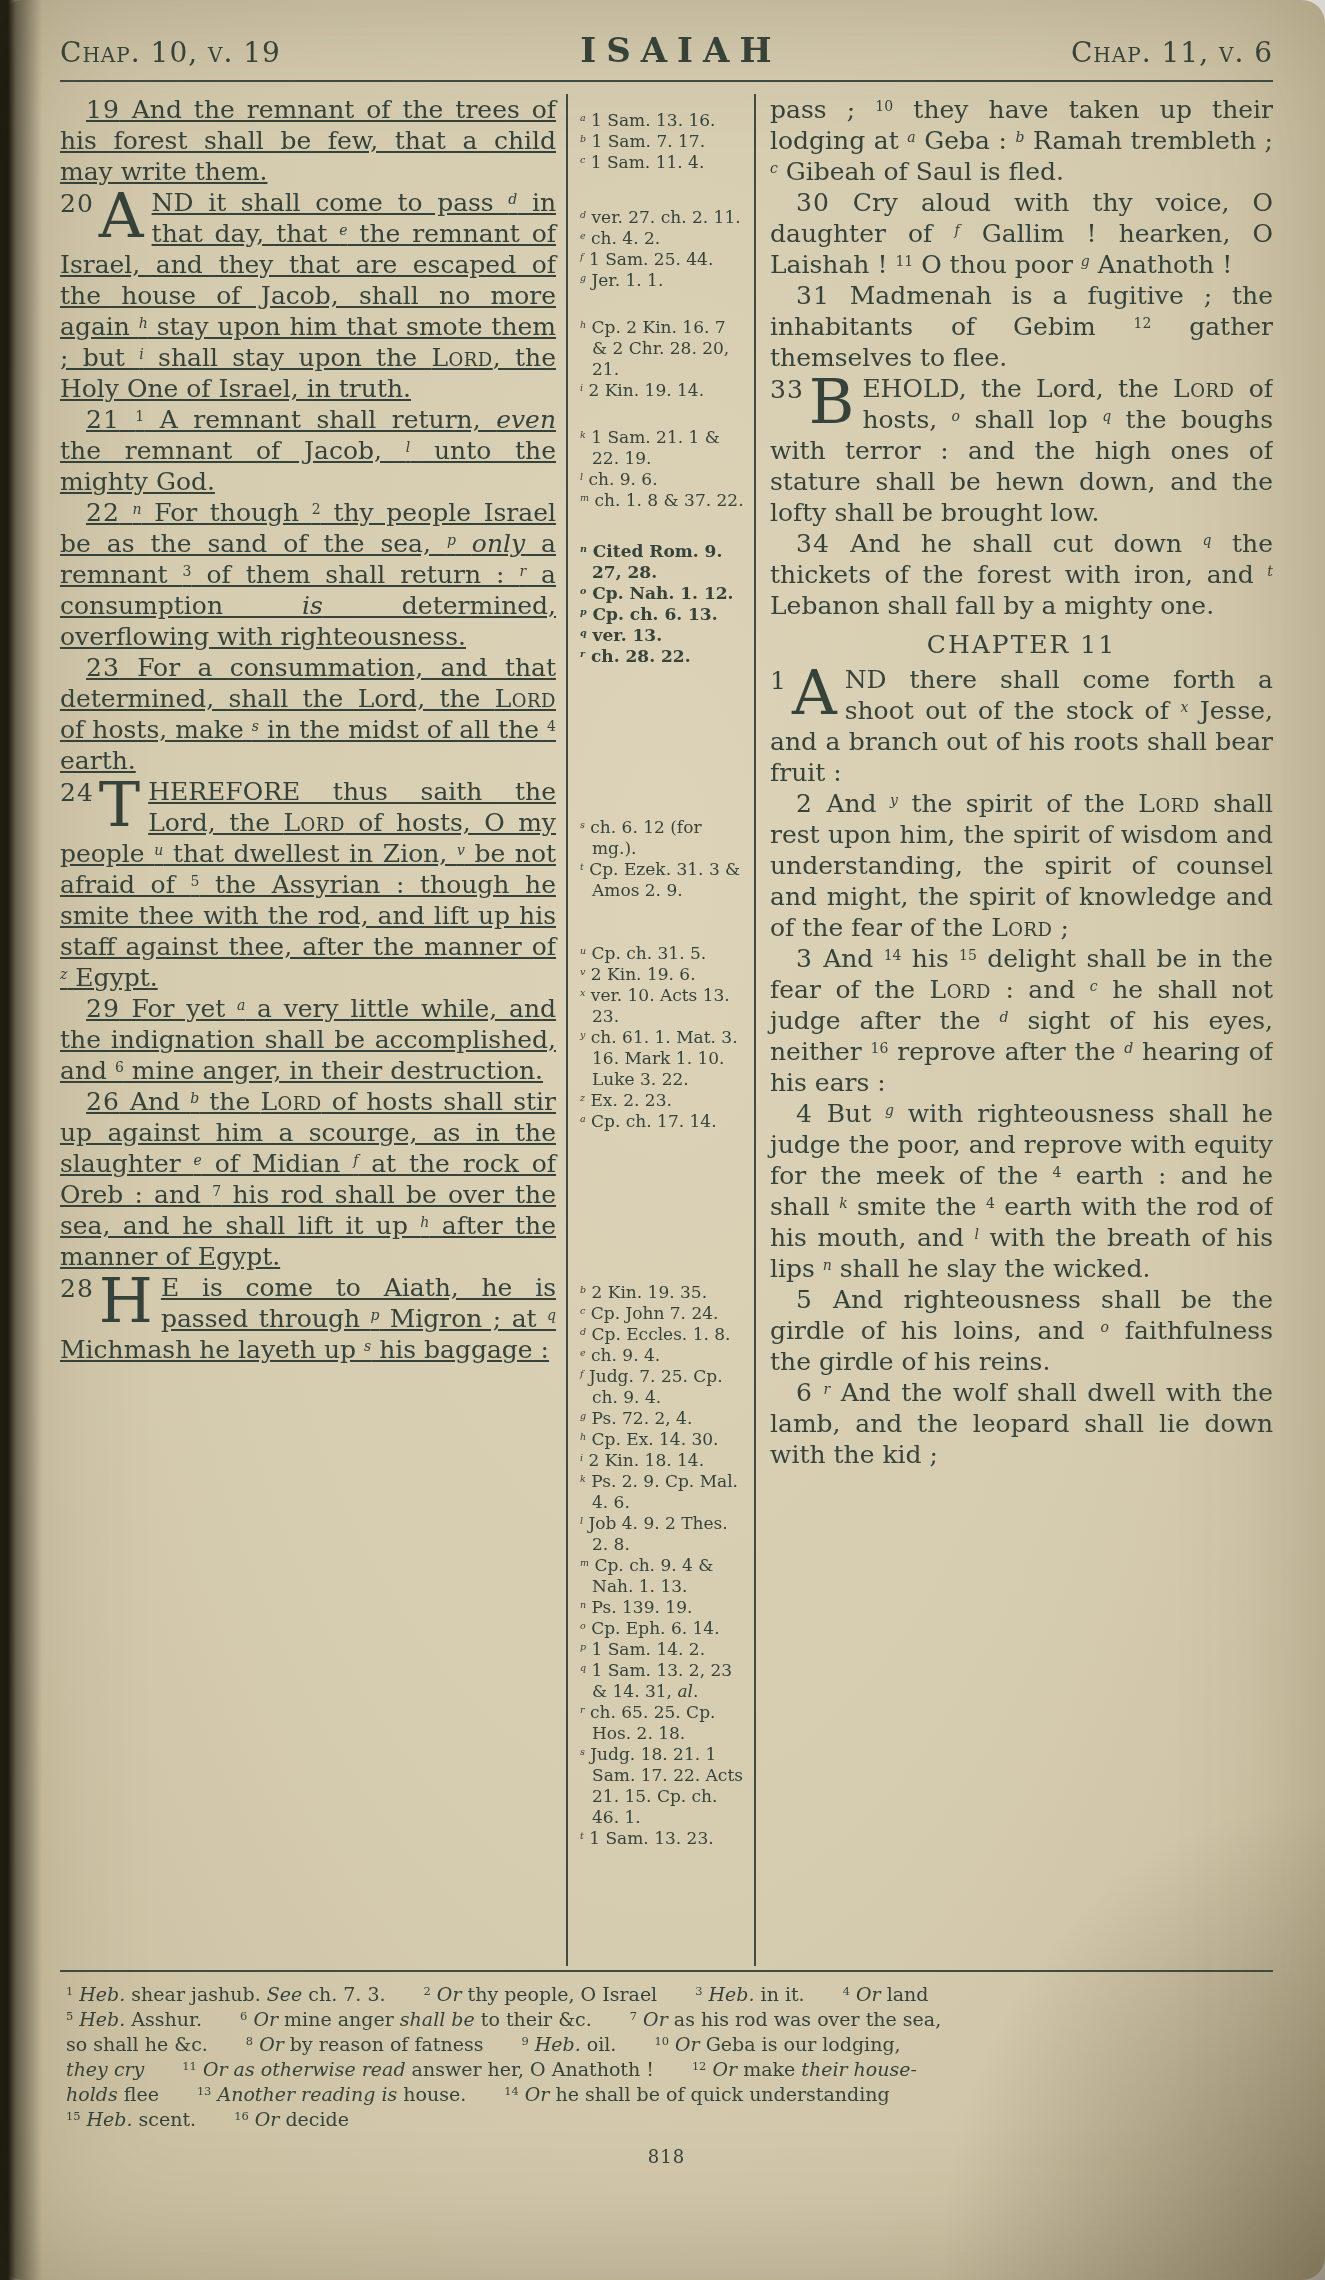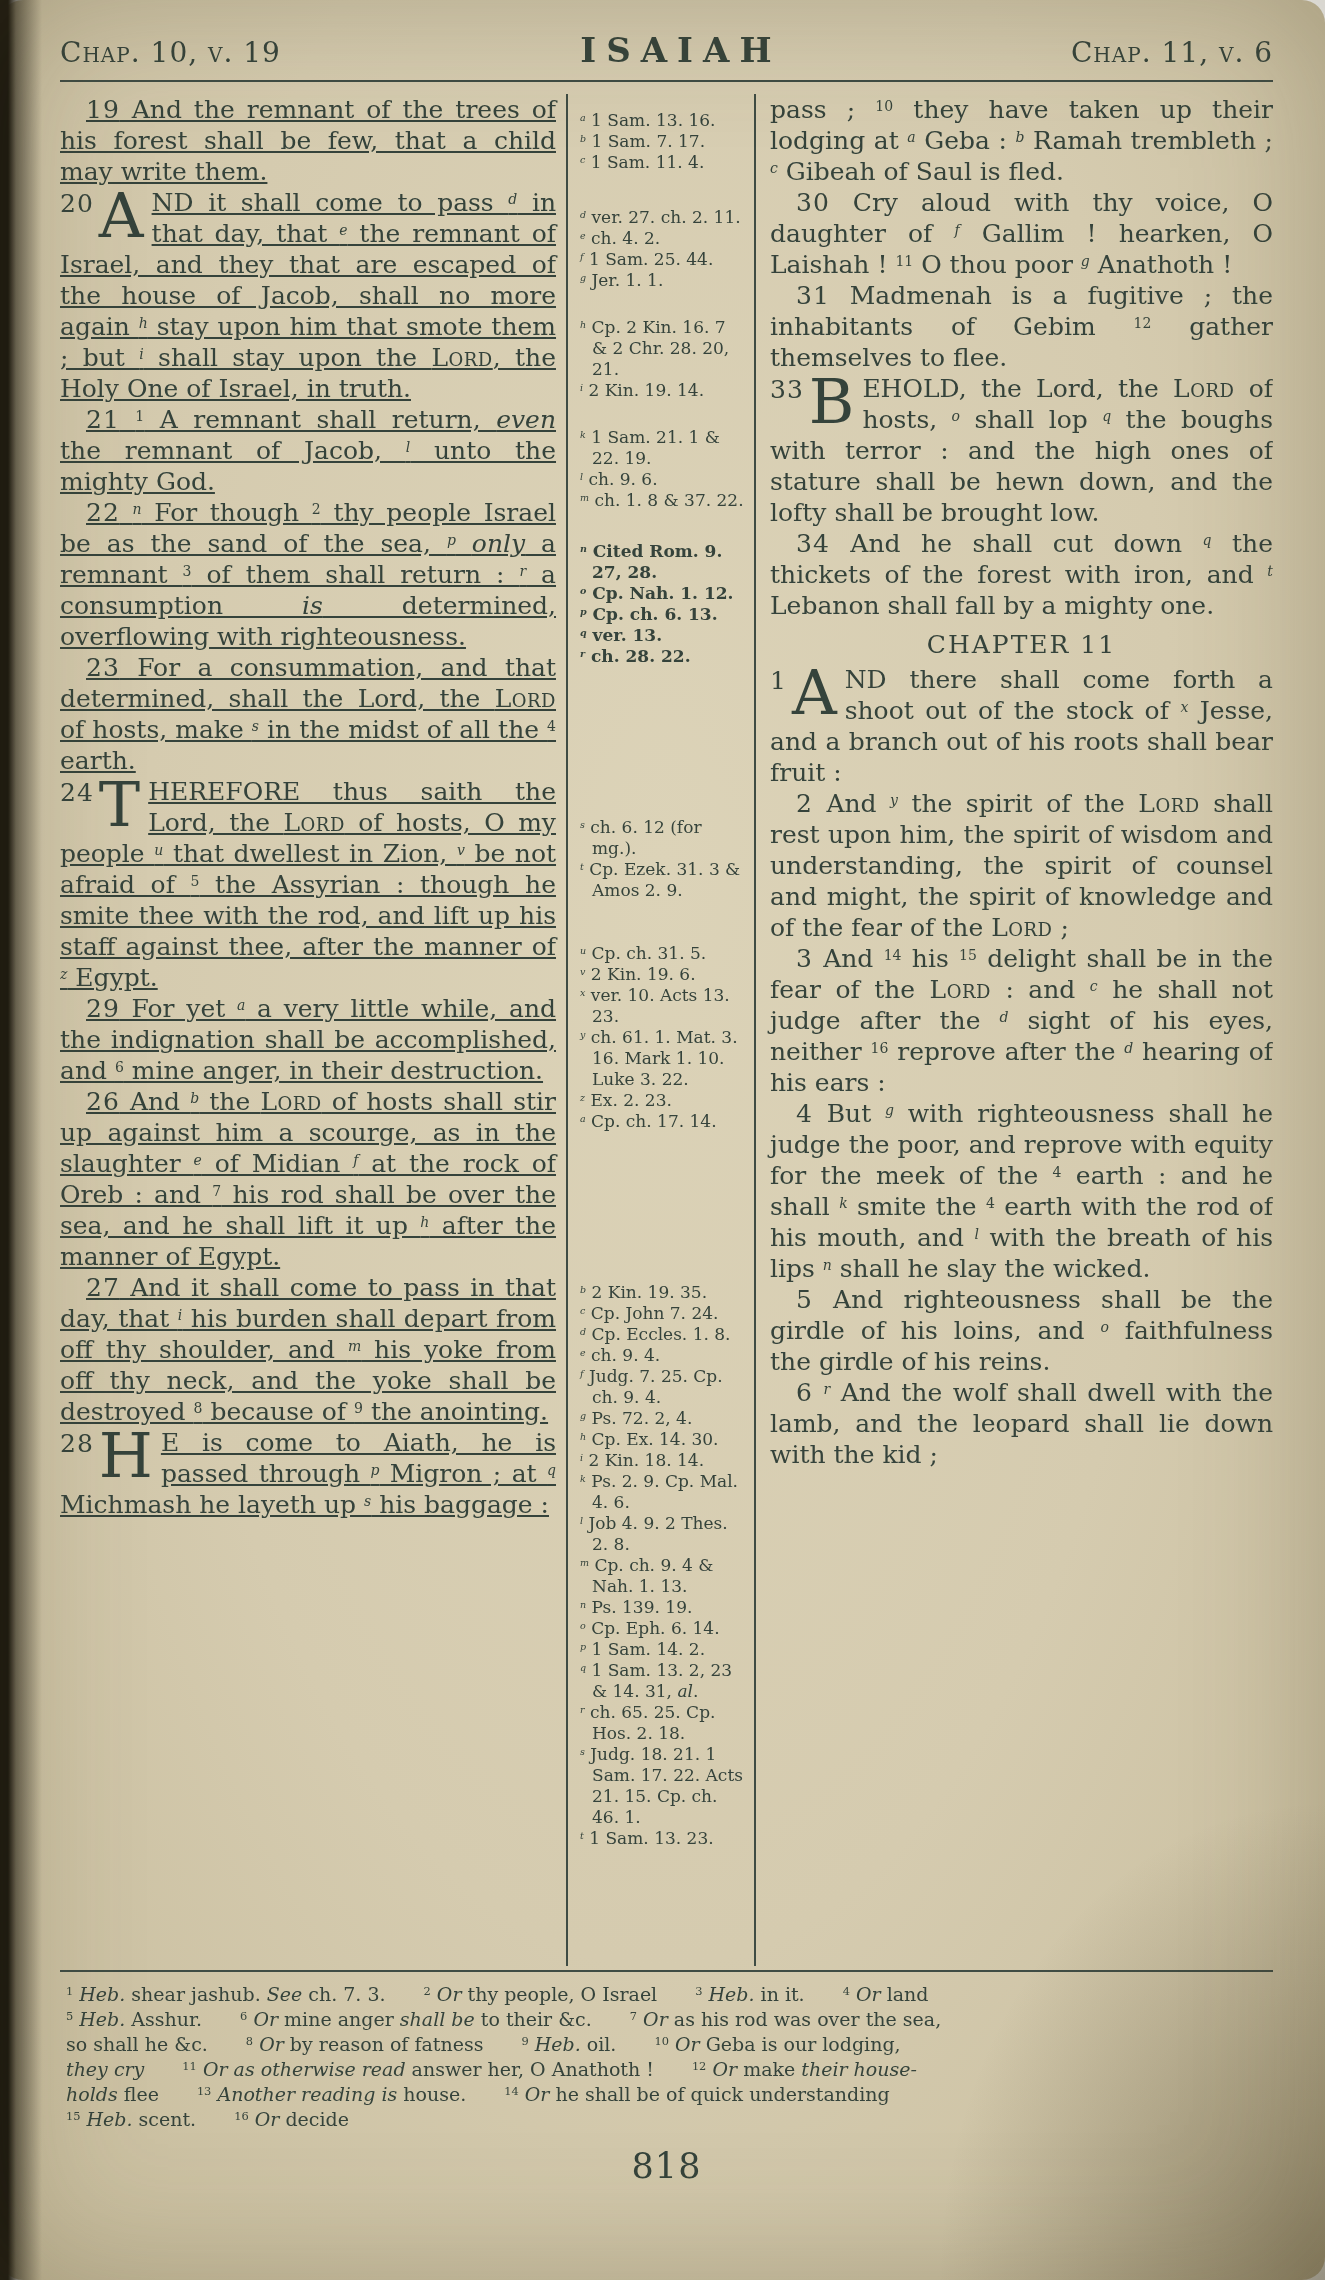--- a/index.html
+++ b/index.html
@@ -53,21 +53,21 @@
   .ref-group:nth-child(4){margin-top:26px;}
   .ref-group:nth-child(5){margin-top:30px;font-weight:bold;}
   .ref-group:nth-child(6){margin-top:150px;}
   .ref-group:nth-child(7){margin-top:42px;}
   .ref-group:nth-child(8){margin-top:150px;}
 
   .foot-rule{height:2px;background:var(--rule);margin-top:4px;}
   .footnotes{padding:10px 6px 0 6px;font-size:19px;line-height:25px;}
   .fn-line{white-space:normal;}
   .footnotes sup{font-size:0.6em;}
-  .pagenum{text-align:center;font-size:35px;margin-top:14px;letter-spacing:1px;}
+  .pagenum{text-align:center;font-size:18px;margin-top:14px;letter-spacing:1px;}
 </style>
 </head>
 <body>
 
 <div class="scan">
   <div class="page">
 
     <header>
       <div class="chap-ref">Chap. 10, v. 19</div>
       <div class="masthead">ISAIAH</div>
@@ -84,21 +84,20 @@
             </span>ND it shall come to pass <sup class="rl">d</sup> in that day, that <sup class="rl">e</sup> the remnant of Israel, and they that are escaped of the house of Jacob, shall no more again <sup class="rl">h</sup> stay upon him that smote them ; but <sup class="rl">i</sup> shall stay upon the <span class="sc">Lord</span>, the Holy One of Israel, in truth.</p>
           <p class="verse"><span class="vnum">21</span> <sup class="rn">1</sup> A remnant shall return, <i>even</i> the remnant of Jacob, <sup class="rl">l</sup> unto the mighty God.</p>
           <p class="verse"><span class="vnum">22</span> <sup class="rl">n</sup> For though <sup class="rn">2</sup> thy people Israel be as the sand of the sea, <sup class="rl">p</sup> <i>only</i> a remnant <sup class="rn">3</sup> of them shall return : <sup class="rl">r</sup> a consumption <i>is</i> determined, overflowing with righteousness.</p>
           <p class="verse"><span class="vnum">23</span> For a consummation, and that determined, shall the Lord, the <span class="sc">Lord</span> of hosts, make <sup class="rl">s</sup> in the midst of all the <sup class="rn">4</sup> earth.</p>
           <p class="verse drop"><span class="dropwrap">
               <span class="vnum">24</span>
               <span class="dropcap">T</span>
             </span>HEREFORE thus saith the Lord, the <span class="sc">Lord</span> of hosts, O my people <sup class="rl">u</sup> that dwellest in Zion, <sup class="rl">v</sup> be not afraid of <sup class="rn">5</sup> the Assyrian : though he smite thee with the rod, and lift up his staff against thee, after the manner of <sup class="rl">z</sup> Egypt.</p>
           <p class="verse"><span class="vnum">29</span> For yet <sup class="rl">a</sup> a very little while, and the indignation shall be accomplished, and <sup class="rn">6</sup> mine anger, in their destruction.</p>
           <p class="verse"><span class="vnum">26</span> And <sup class="rl">b</sup> the <span class="sc">Lord</span> of hosts shall stir up against him a scourge, as in the slaughter <sup class="rl">e</sup> of Midian <sup class="rl">f</sup> at the rock of Oreb : and <sup class="rn">7</sup> his rod shall be over the sea, and he shall lift it up <sup class="rl">h</sup> after the manner of Egypt.</p>
-          <p class="verse"><span class="vnum">27</span> And it shall come to pass in that day, that <sup class="rl">i</sup> his burden shall depart from off thy shoulder, and <sup class="rl">m</sup> his yoke from off thy neck, and the yoke shall be destroyed <sup class="rn">8</sup> because of <sup class="rn">9</sup> the anointing.</p>
           <p class="verse drop"><span class="dropwrap">
               <span class="vnum">28</span>
               <span class="dropcap">H</span>
             </span>E is come to Aiath, he is passed through <sup class="rl">p</sup> Migron ; at <sup class="rl">q</sup> Michmash he layeth up <sup class="rl">s</sup> his baggage :</p>
         </section>
       <aside class="col-refs">
           <div class="ref-group">
             <p class="ref"><sup class="rl">a</sup> 1 Sam. 13. 16.</p>
             <p class="ref"><sup class="rl">b</sup> 1 Sam. 7. 17.</p>
             <p class="ref"><sup class="rl">c</sup> 1 Sam. 11. 4.</p>

